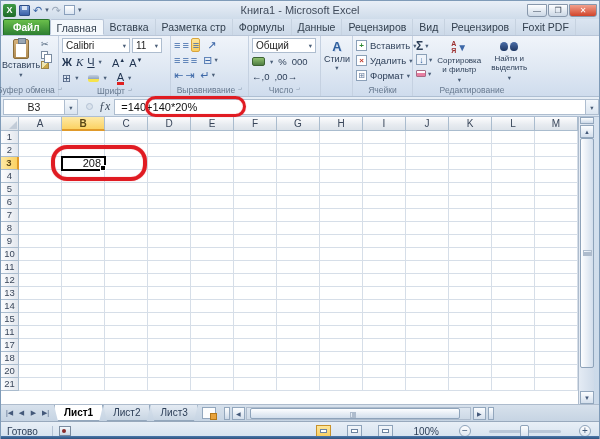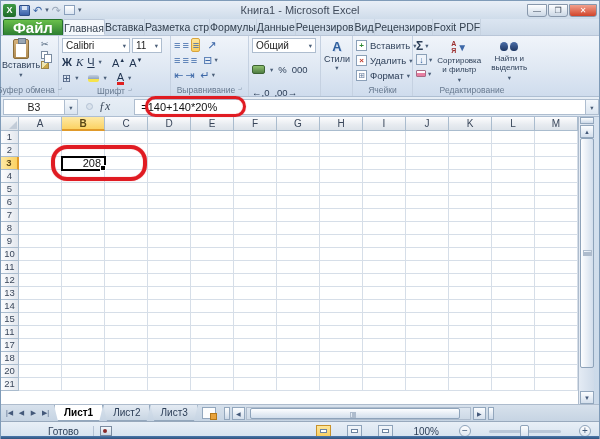--- a/index.html
+++ b/index.html
@@ -29,23 +29,23 @@
   .wbtn { width:20px; height:13px; border:1px solid #8898ac; border-radius:0 0 3px 3px;
     background:linear-gradient(#fdfeff,#ccd8e6); font-size:8px; line-height:11px;
     text-align:center; color:#2d3b4e; }
   .wbtn.close { width:28px; background:linear-gradient(#f2a08c,#d1442a); color:#fff; font-weight:bold; }
 
   
   .tabrow { position:absolute; left:0; top:18px; width:100%; height:17px;
     display:flex; align-items:flex-end; background:linear-gradient(#dbe5f1,#ccd9e8);
     border-bottom:1px solid #b9c6d8; }
   .filetab { height:16px; margin-left:2px; padding:0 9px; color:#fff; font-weight:bold;
-    font-size:15px; line-height:16px; border-radius:2px 2px 0 0;
+    font-size:10px; line-height:16px; border-radius:2px 2px 0 0;
     background:linear-gradient(#6abf4b,#2c7e31); border:1px solid #247029; border-bottom:none; }
-  .rtab { height:16px; padding:0 0; font-size:10.5px; line-height:16px; color:#33404f;
+  .rtab { height:16px; padding:0 6px; font-size:10.5px; line-height:16px; color:#33404f;
     border-right:1px solid #c6d2e0; }
   .rtab.active { background:#f4f8fc; border:1px solid #b9c6d8; border-bottom:1px solid #f4f8fc;
     border-radius:2px 2px 0 0; }
 
   
   .ribbon { position:absolute; left:0; top:35px; width:100%; height:61px; display:flex;
     background:linear-gradient(#f0f4fa,#dfe8f3 55%,#cfdced); border-bottom:1px solid #aebed2; }
   .grp { height:100%; display:flex; flex-direction:column; border-right:1px solid #c5d1e1; }
   .grp-body { flex:1; display:flex; padding:2px 3px 0 3px; gap:3px; }
   .grp-label { height:13px; font-size:8.5px; color:#67798f; display:flex;
@@ -81,21 +81,21 @@
   .fc-a { border-bottom:3px solid #e02020; line-height:10px; font-size:11px; color:#1f3350; }
   .bucket { display:inline-block; width:11px; height:7px; border-radius:2px;
     background:linear-gradient(#c3cfdf,#8fa3c0); border-bottom:3px solid #f6e34b; }
   .border-ic { font-size:11px; color:#44597a; line-height:11px; }
 
   .align-grid { display:flex; flex-direction:column; gap:1px; width:70px; }
   .align-row { display:flex; align-items:center; gap:3px; height:14px; }
   .al { font-size:11px; color:#3d68a8; line-height:12px; letter-spacing:-1px; }
   .hlbtn { background:linear-gradient(#fde69b,#f9cf62); border:1px solid #d9a43b; border-radius:2px; padding:0 1px; }
 
-  .num-grid { display:flex; flex-direction:column; gap:10px; width:64px; }
+  .num-grid { display:flex; flex-direction:column; gap:2px; width:64px; }
   .numfmt { height:15px; }
   .num-row { display:flex; align-items:center; gap:5px; height:13px; font-size:9.5px; color:#2c3e57; }
   .coin-ic { display:inline-block; width:13px; height:9px; border-radius:2px;
     background:linear-gradient(#8fc06f,#4f7d43); border:1px solid #3c6333; }
 
   .styles-btn { width:26px; display:flex; flex-direction:column; align-items:center;
     font-size:9px; color:#2c3e57; gap:0; padding-top:2px; }
   .styles-ic { font-size:13px; font-weight:bold; color:#2f5f9e; line-height:14px;
     text-shadow:1px 1px 0 #c9d8ec; }
 
@@ -130,21 +130,21 @@
   .fbar { position:absolute; left:0; top:96px; width:100%; height:20px;
     background:linear-gradient(#e7eef6,#dde7f1); border-bottom:1px solid #aebed2;
     display:flex; align-items:center; }
   .namebox { width:62px; height:16px; margin-left:2px; background:#fff;
     border:1px solid #aebdcf; font-size:10.5px; display:flex; align-items:center;
     justify-content:center; color:#222; }
   .nb-dd { width:13px; height:16px; border:1px solid #aebdcf; border-left:none; background:
     linear-gradient(#f4f8fc,#dbe5f0); font-size:6.5px; color:#4a5e78; text-align:center; line-height:15px; }
   .fx-dot { width:7px; height:7px; border-radius:50%; background:#d9e2ec; border:1px solid #b4c2d4; margin:0 6px 0 8px; }
   .fx { font-family:"Liberation Serif","DejaVu Serif",serif; font-style:italic; font-size:12px;
-    color:#3c4a5c; margin-right:24px; }
+    color:#3c4a5c; margin-right:4px; }
   .fml-area { flex:1; height:16px; background:#fff; border:1px solid #aebdcf; border-right:none;
     display:flex; align-items:center; font-size:11px; color:#111; padding-left:6px; }
   .fbar-exp { width:14px; height:16px; background:linear-gradient(#f4f8fc,#dbe5f0);
     border:1px solid #aebdcf; font-size:6.5px; text-align:center; line-height:15px; color:#4a5e78; }
 
   
   .sheet { position:absolute; left:0; top:116px; width:577px; height:287px;
     background:#fff; overflow:hidden; }
   .colhdrs { display:flex; height:14px; }
   .corner { width:18px; height:14px; background:linear-gradient(#f3f5f8,#dde3ea);
@@ -202,21 +202,21 @@
   .htrack { position:relative; width:225px; height:13px; margin-left:1px;
     background:linear-gradient(#dde6f0,#cdd9e6); border:1px solid #aebccd; }
   .hthumb { position:absolute; left:3px; top:0; width:210px; height:11px; border-radius:2px;
     background:linear-gradient(#fdfeff,#d2deec); border:1px solid #8ea3ba; }
   .hthumb::after { content:''; position:absolute; left:100px; top:4px; width:1px; height:4px;
     box-shadow:0 0 0 1px #aebccd, 3px 0 0 1px #aebccd; }
 
   
   .statusbar { position:absolute; left:0; top:420px; width:100%; height:19px;
     background:linear-gradient(#e8eff7,#d3e0ee); border-top:1px solid #98a9bd;
-    display:flex; align-items:center; font-size:10px; color:#2c3e57;padding-left:41px; }
+    display:flex; align-items:center; font-size:10px; color:#2c3e57; }
   .ready { padding:0 8px 0 6px; }
   .sb-div { width:1px; height:11px; background:#b4c2d4; margin:0 6px; }
   .macro-ic { width:12px; height:10px; border:1px solid #7a8ba0;
     background:linear-gradient(#f4f8fc,#ccd8e6); position:relative; }
   .macro-ic::after { content:''; position:absolute; left:2px; top:2px; width:4px; height:4px;
     border-radius:50%; background:#8a2a2a; }
   .sb-right { margin-left:auto; display:flex; align-items:center; gap:16px; padding-right:8px; }
   .vbtn { width:15px; height:12px; border:1px solid #8ea3ba;
     background:linear-gradient(#f2f6fa,#dce5ef); position:relative; }
   .vbtn::after { content:''; position:absolute; left:3px; top:3px; right:3px; bottom:3px;

